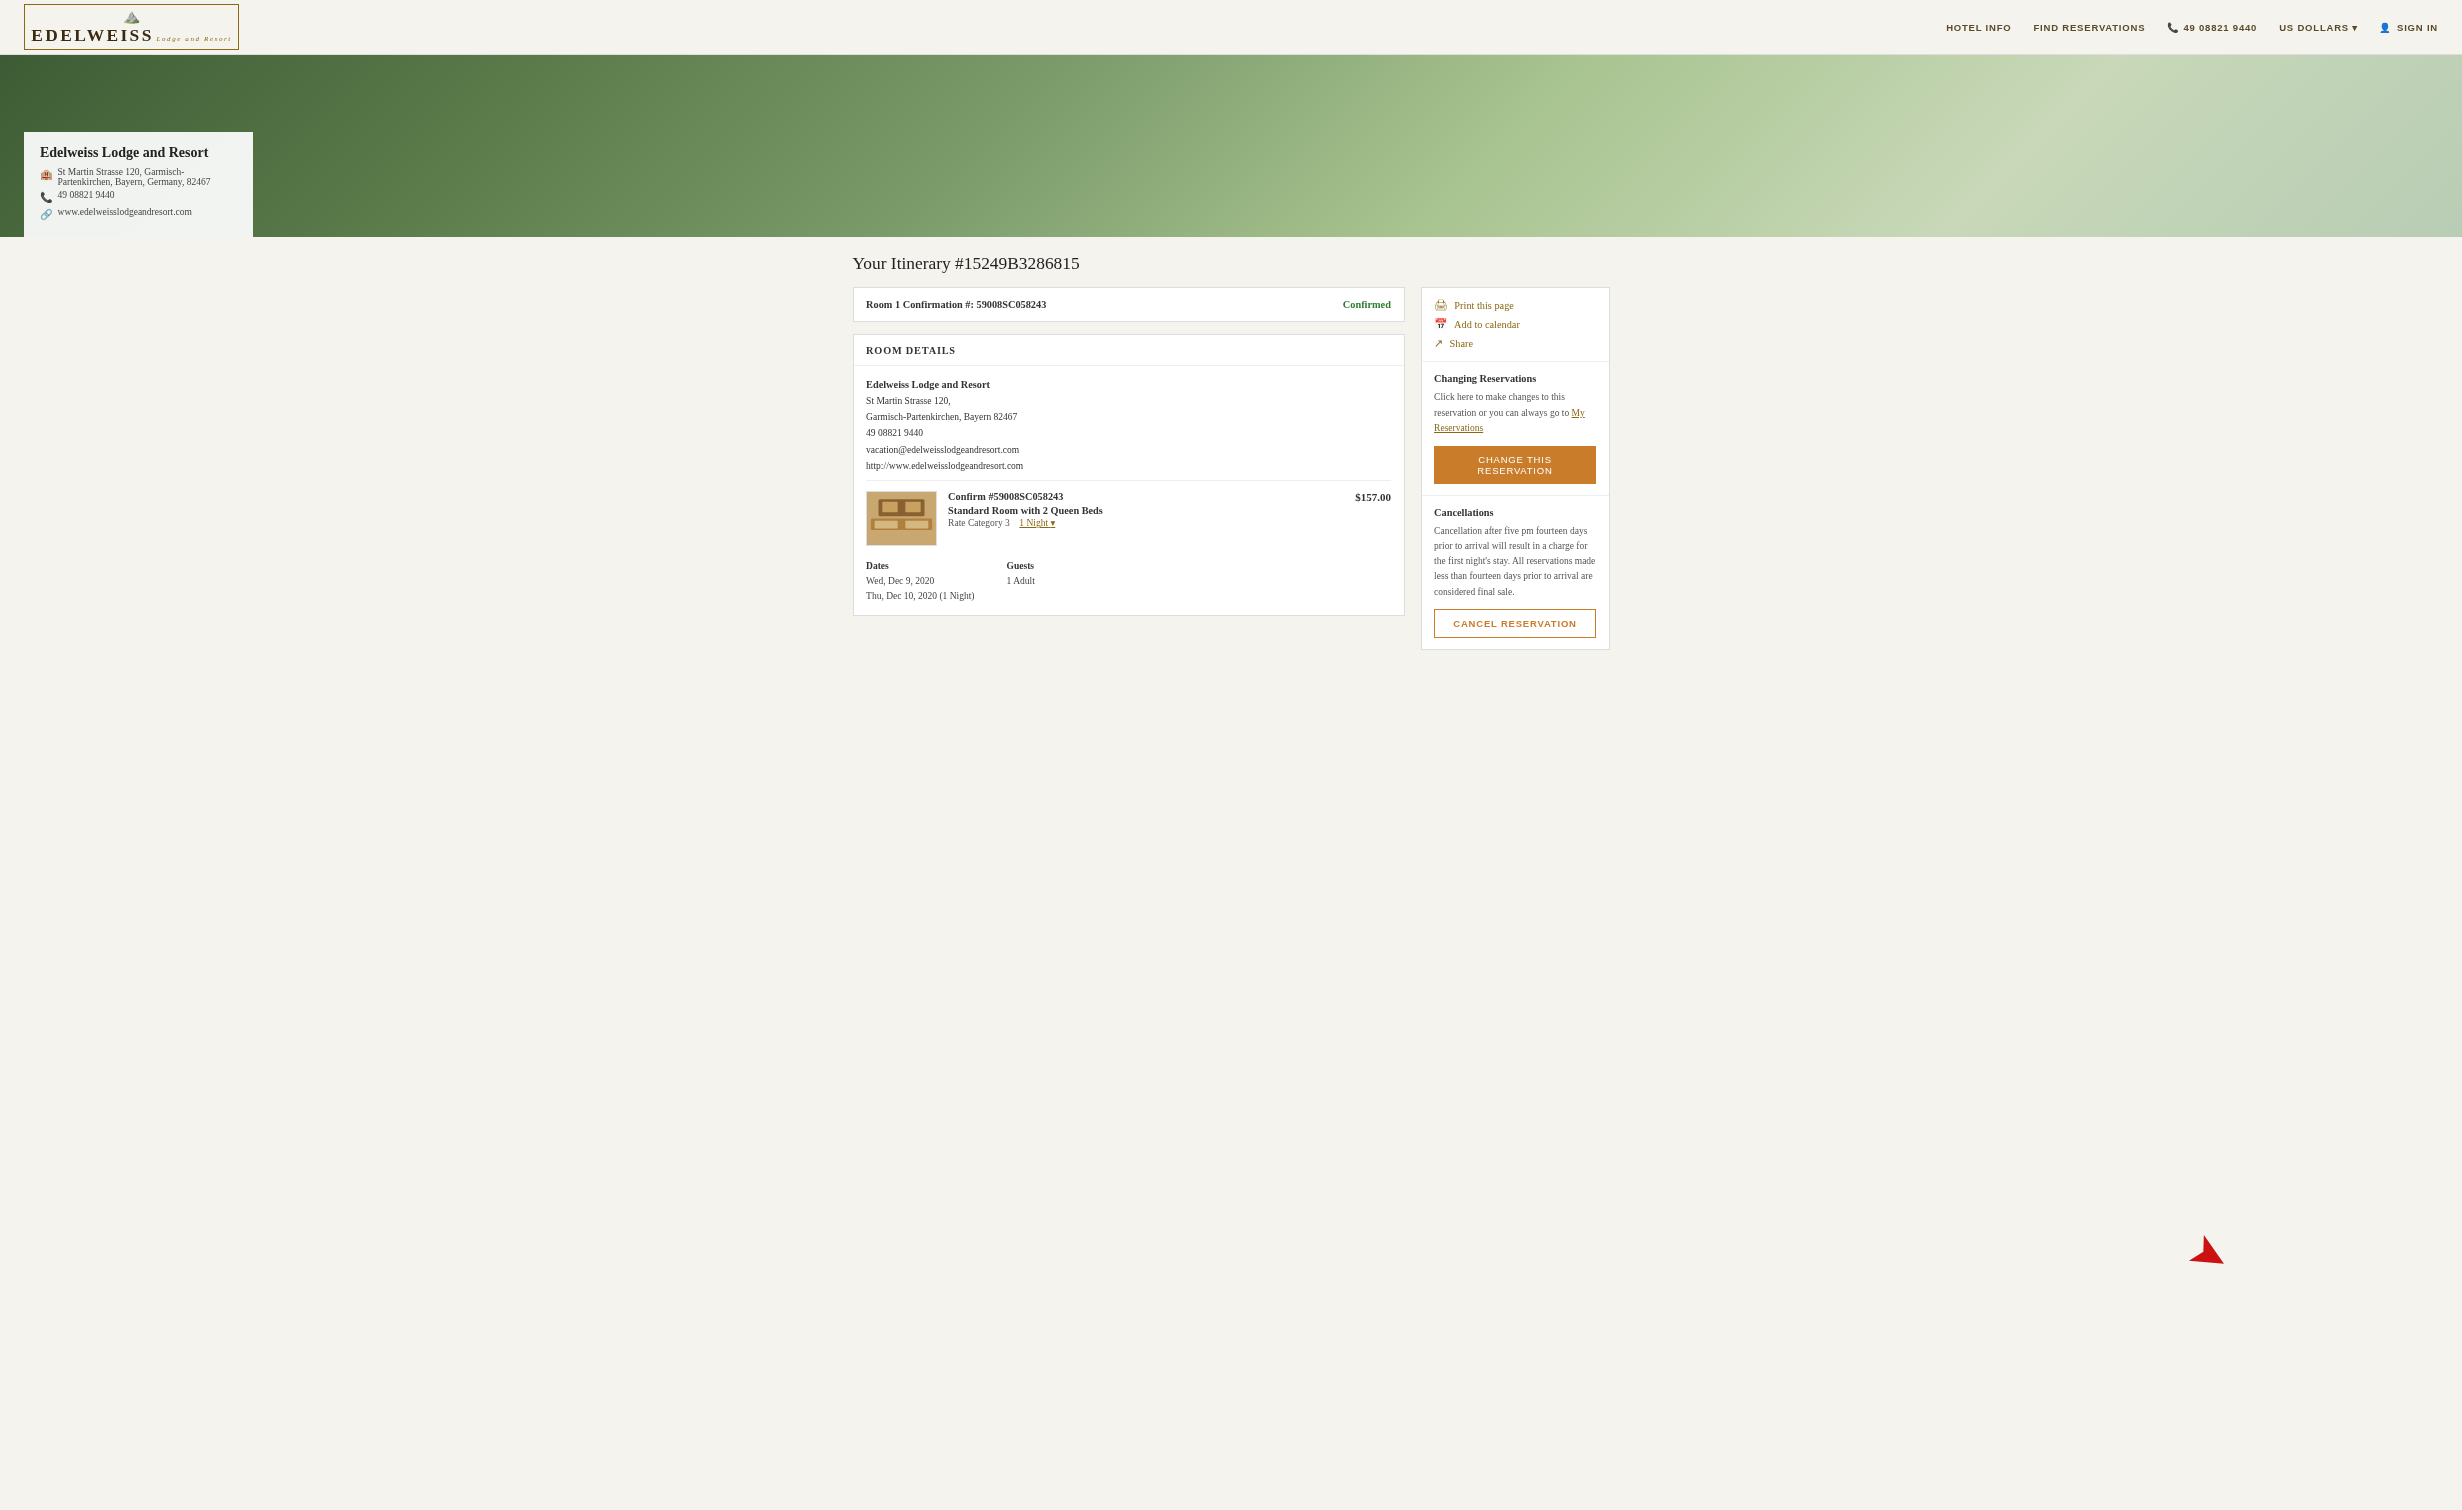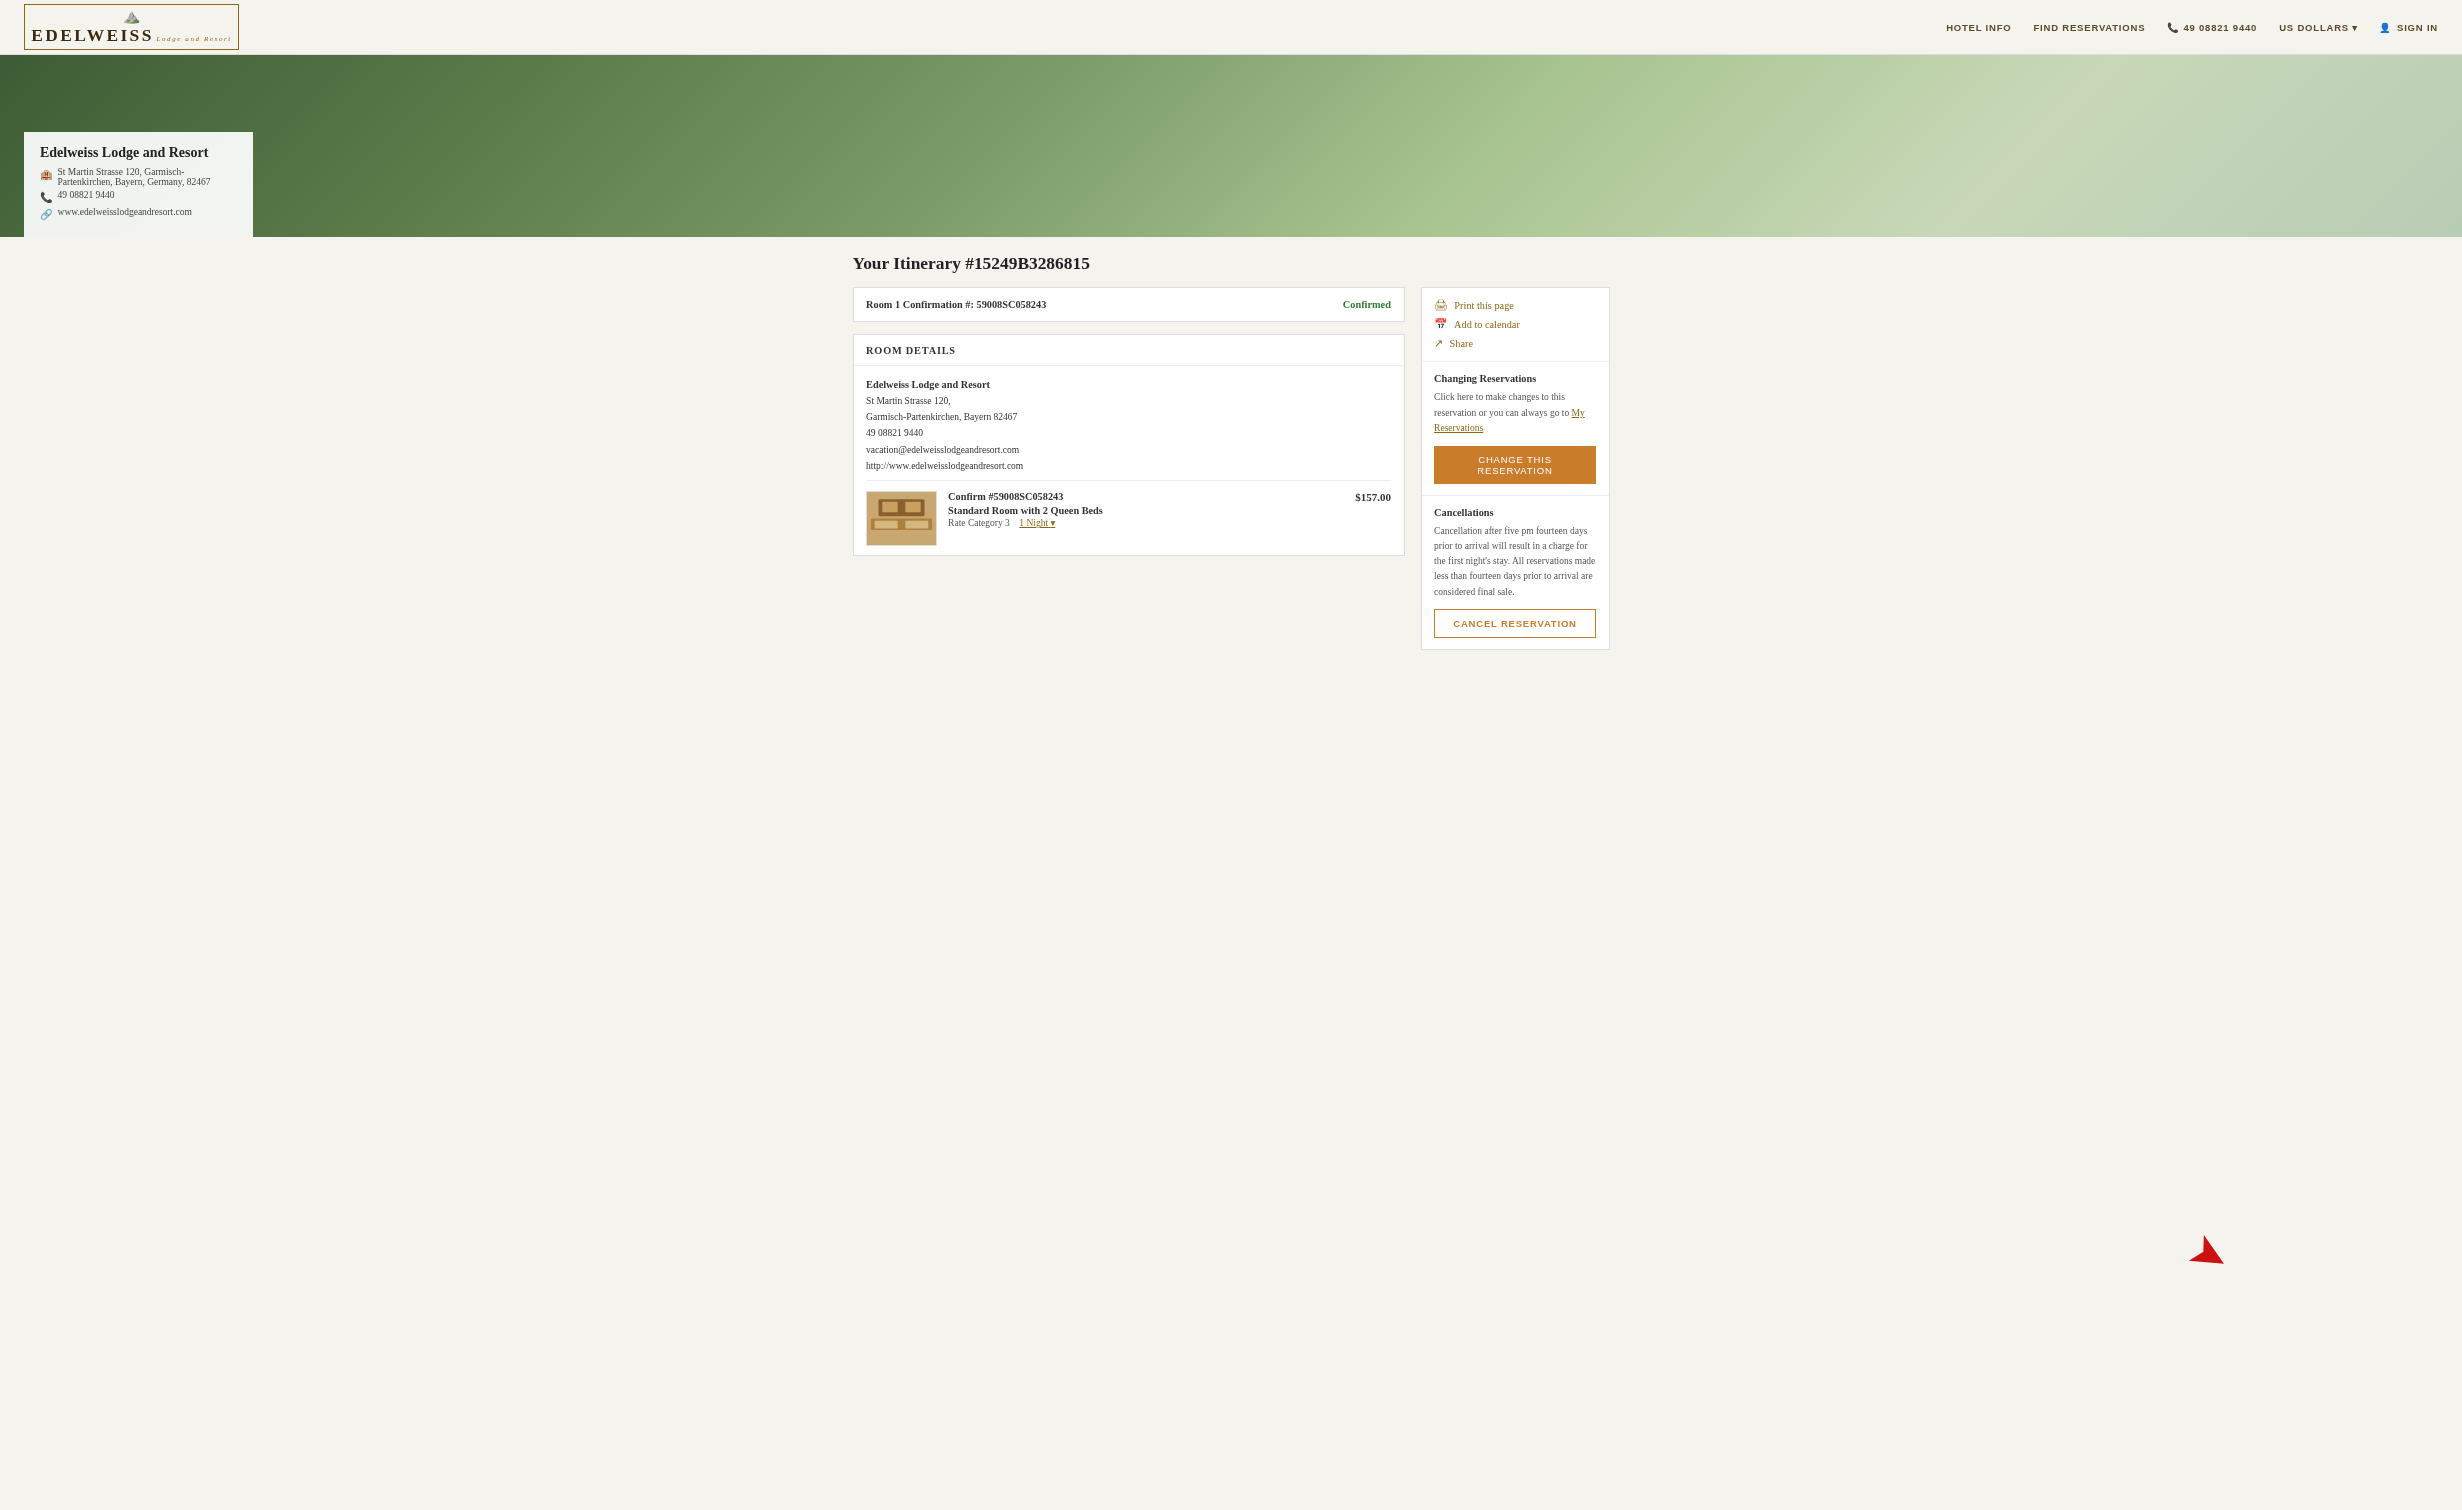--- a/index.html
+++ b/index.html
@@ -119,21 +119,21 @@
     .detail-icon { font-size: 10.3px; color: #666; flex-shrink: 0; margin-top: 0.8px; }
 
     
     .main-content {
       max-width: 789px;
       margin: 0 auto;
       padding: 16px 16px;
     }
     .itinerary-title {
       font-size: 17.4px;
-      font-weight: bold;
+      font-weight: normal;
       color: #222;
       margin-bottom: 12.6px;
     }
     .content-layout {
       display: flex;
       gap: 16px;
       align-items: flex-start;
     }
     .left-panel {
       flex: 1;
@@ -415,20 +415,31 @@
               &nbsp;&nbsp;
               <span class="nights-link">
                 <span>1 Night</span>
                 <span> ▾</span>
               </span>
             </div>
           </div>
           <div class="room-price">$157.00</div>
         </div>
 
+        <div class="dates-guests-row">
+          <div class="dg-col">
+            <div class="dg-label">Dates</div>
+            <div class="dg-value">Wed, Dec 9, 2020</div>
+            <div class="dg-value">Thu, Dec 10, 2020 (1 Night)</div>
+          </div>
+          <div class="dg-col">
+            <div class="dg-label">Guests</div>
+            <div class="dg-value">1 Adult</div>
+          </div>
+        </div>
 
       </div>
     </div>
 
     <div class="right-panel">
       <div class="right-actions">
 
         <div class="action-section">
           <a class="action-link">
             <span class="action-icon">🖨</span>

